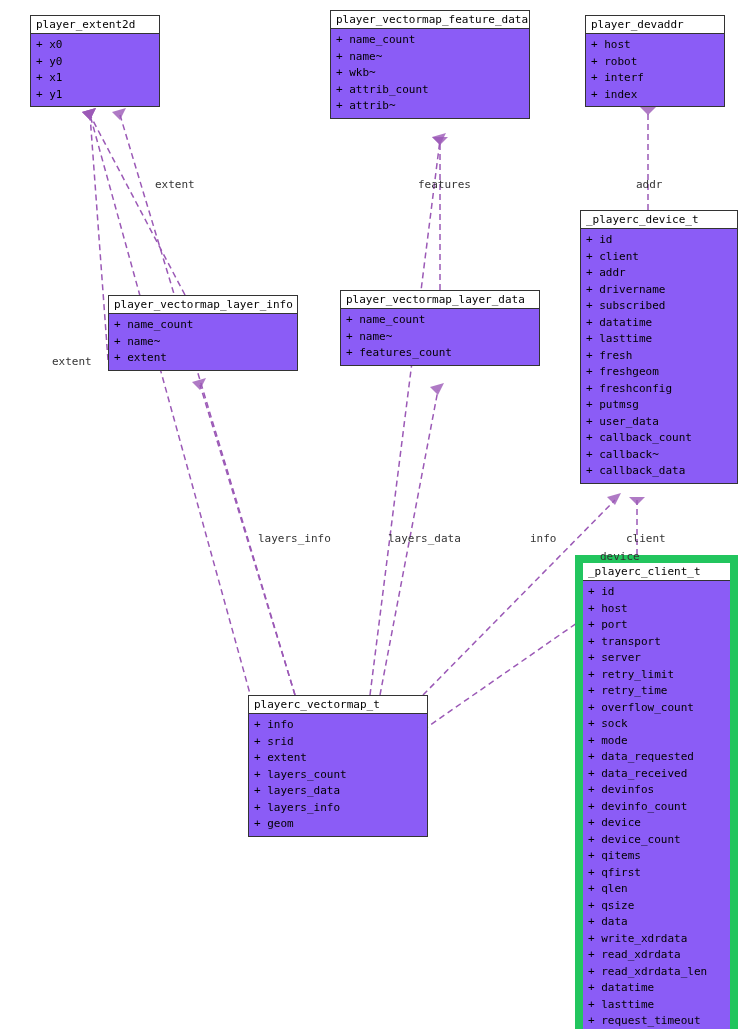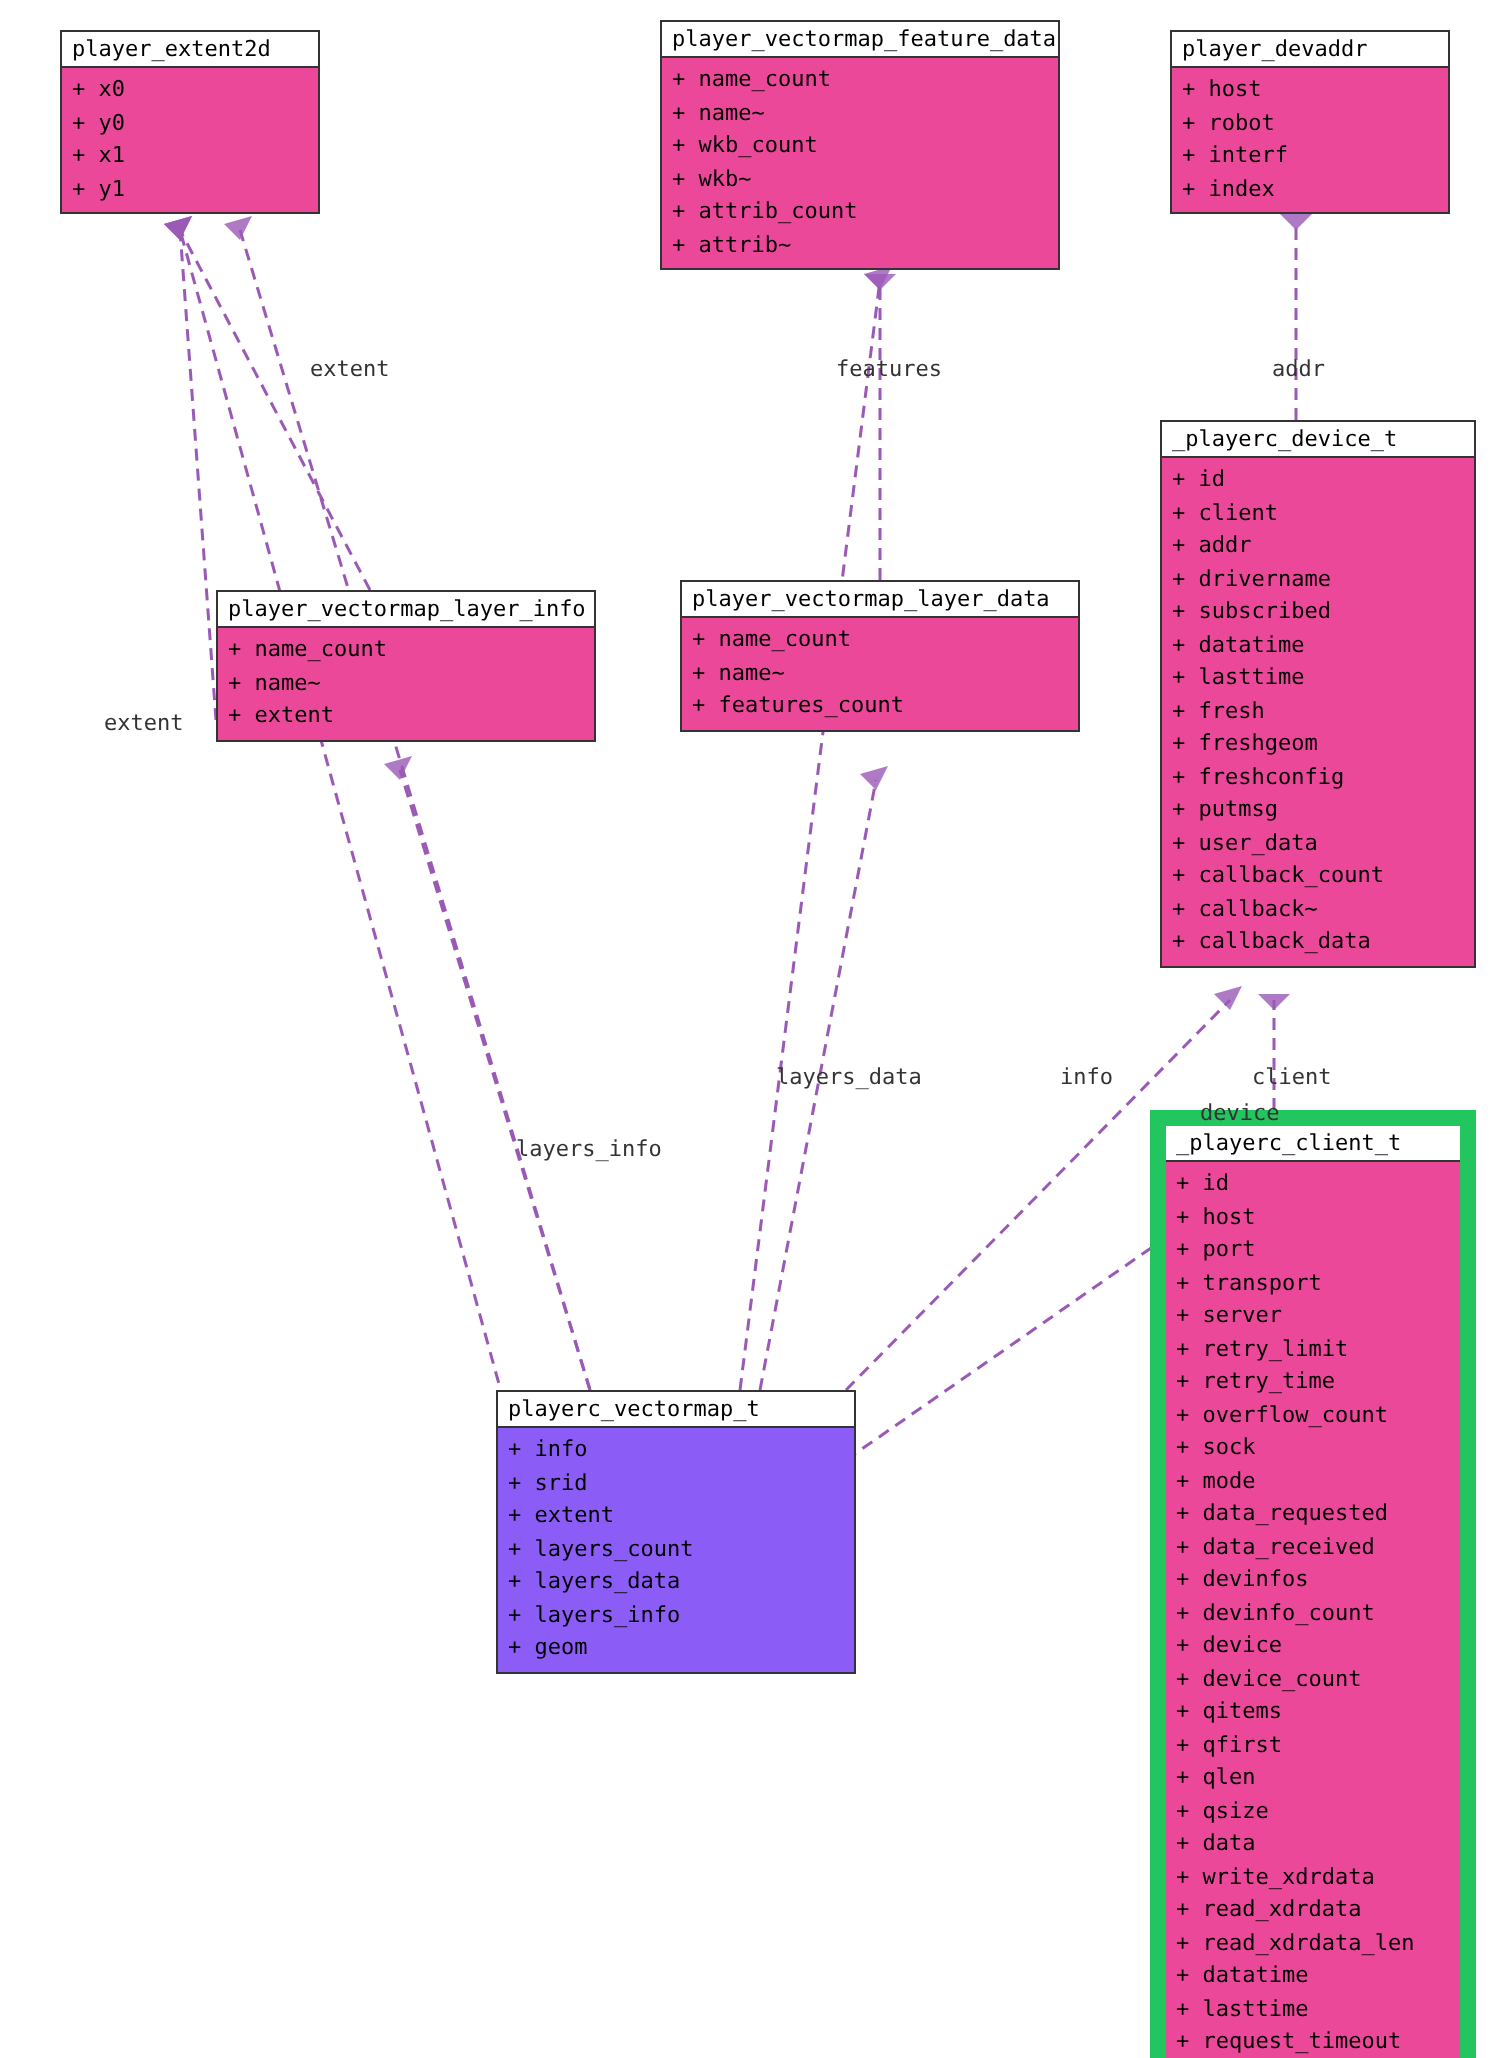--- a/index.html
+++ b/index.html
@@ -29,21 +29,21 @@
       background: #d0d0d0;
     }
     .box-header {
       background: #ffffff;
       border-bottom: 1px solid #333;
       padding: 2px 5px;
       font-weight: normal;
     }
     .box-body {
       padding: 3px 5px;
-      background: #ec4899;
+      background: #8b5cf6;
     }
     .box-body div {
       line-height: 1.5;
       white-space: nowrap;
     }
     svg.arrows {
       position: absolute;
       top: 0;
       left: 0;
       width: 745px;
@@ -122,21 +122,20 @@
     </div>
   </div>
 
   <div class="box" style="left:330px; top:10px; width:200px;">
     <div class="box-header">
       <span>player_vectormap_feature_data</span>
     </div>
     <div class="box-body">
       <div>+ name_count</div>
       <div>+ name~</div>
-      <div>+ wkb_count</div>
       <div>+ wkb~</div>
       <div>+ attrib_count</div>
       <div>+ attrib~</div>
     </div>
   </div>
 
   <div class="box" style="left:585px; top:15px; width:140px;">
     <div class="box-header">
       <span>player_devaddr</span>
     </div>
@@ -240,18 +239,18 @@
       <div>+ layers_data</div>
       <div>+ layers_info</div>
       <div>+ geom</div>
     </div>
   </div>
 
   <div class="label" style="left:155px; top:178px;">extent</div>
   <div class="label" style="left:418px; top:178px;">features</div>
   <div class="label" style="left:636px; top:178px;">addr</div>
   <div class="label" style="left:52px; top:355px;">extent</div>
-  <div class="label" style="left:258px; top:532px;margin-top:36px;">layers_info</div>
+  <div class="label" style="left:258px; top:532px;">layers_info</div>
   <div class="label" style="left:388px; top:532px;">layers_data</div>
   <div class="label" style="left:530px; top:532px;">info</div>
   <div class="label" style="left:600px; top:532px;margin-top:18px;">device</div>
   <div class="label" style="left:626px; top:532px;text-align:right;">client</div>
 </div>
 
 </body></html>

